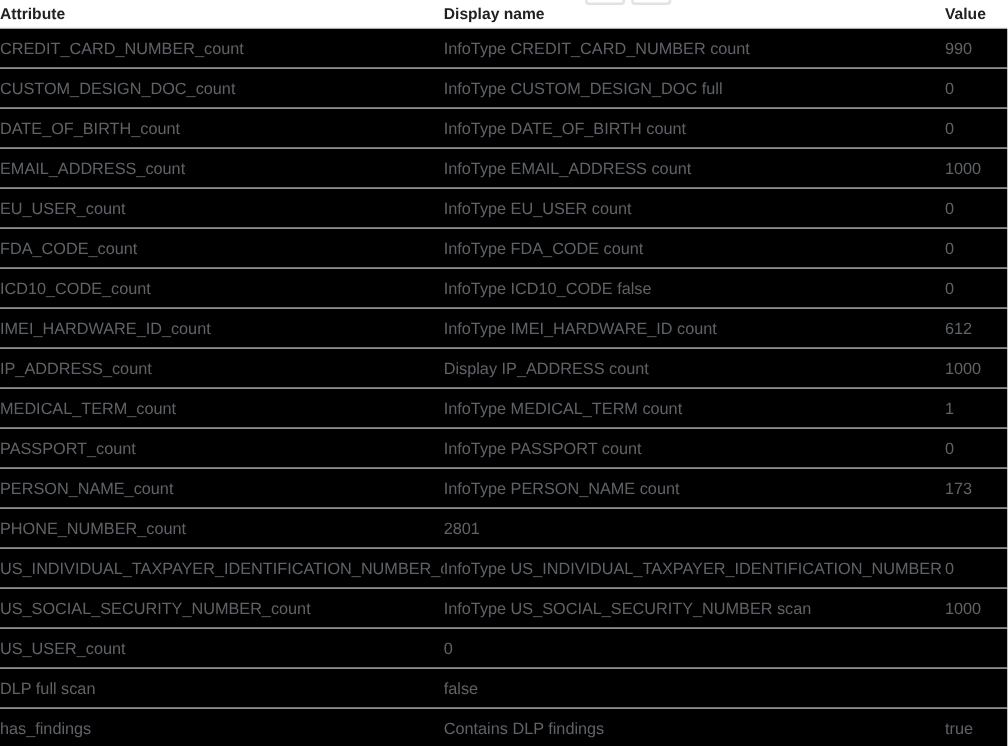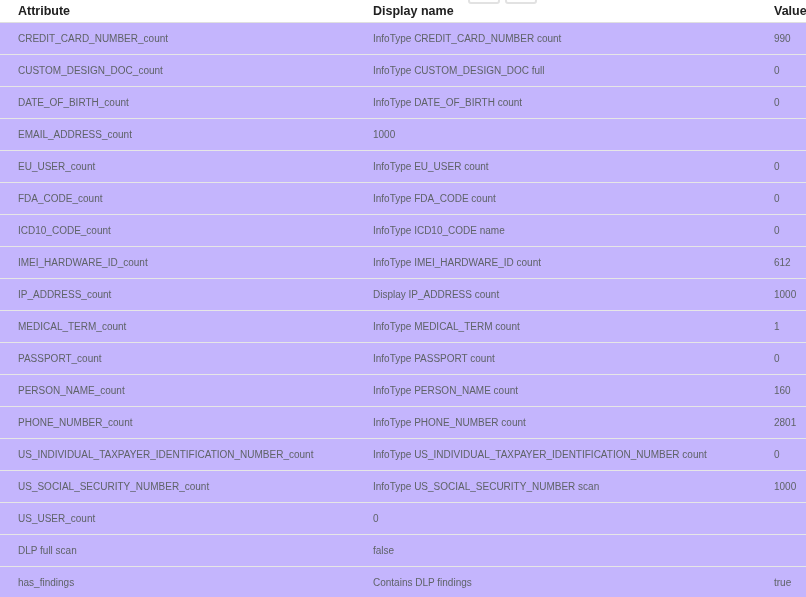--- a/index.html
+++ b/index.html
@@ -38,25 +38,25 @@
     height: 23px;
     border-bottom: 1px solid #e0e0e0;
     color: #212121;
     font-size: 12.5px;
     font-weight: bold;
   }
   .row {
     height: 32px;
     border-bottom: 1px solid #e6e6e6;
     color: #5f6368;
-    font-size: 10px;
-    background: #c4b5fd;
+    font-size: 13px;
+    background: #000000;
   }
   .cell {
-    padding-left: 18px;
+    padding-left: 0;
     padding-right: 6px;
     white-space: nowrap;
     overflow: hidden;
   }
 </style>
 </head>
 <body>
 
 <div class="screen">
 
@@ -84,38 +84,39 @@
       </div>
 
       <div class="grid-row row">
         <div class="cell">DATE_OF_BIRTH_count</div>
         <div class="cell">InfoType DATE_OF_BIRTH count</div>
         <div class="cell">0</div>
       </div>
 
       <div class="grid-row row">
         <div class="cell">EMAIL_ADDRESS_count</div>
+        <div class="cell">InfoType EMAIL_ADDRESS count</div>
         <div class="cell">1000</div>
       </div>
 
       <div class="grid-row row">
         <div class="cell">EU_USER_count</div>
         <div class="cell">InfoType EU_USER count</div>
         <div class="cell">0</div>
       </div>
 
       <div class="grid-row row">
         <div class="cell">FDA_CODE_count</div>
         <div class="cell">InfoType FDA_CODE count</div>
         <div class="cell">0</div>
       </div>
 
       <div class="grid-row row">
         <div class="cell">ICD10_CODE_count</div>
-        <div class="cell">InfoType ICD10_CODE name</div>
+        <div class="cell">InfoType ICD10_CODE false</div>
         <div class="cell">0</div>
       </div>
 
       <div class="grid-row row">
         <div class="cell">IMEI_HARDWARE_ID_count</div>
         <div class="cell">InfoType IMEI_HARDWARE_ID count</div>
         <div class="cell">612</div>
       </div>
 
       <div class="grid-row row">
@@ -132,26 +133,25 @@
 
       <div class="grid-row row">
         <div class="cell">PASSPORT_count</div>
         <div class="cell">InfoType PASSPORT count</div>
         <div class="cell">0</div>
       </div>
 
       <div class="grid-row row">
         <div class="cell">PERSON_NAME_count</div>
         <div class="cell">InfoType PERSON_NAME count</div>
-        <div class="cell">160</div>
+        <div class="cell">173</div>
       </div>
 
       <div class="grid-row row">
         <div class="cell">PHONE_NUMBER_count</div>
-        <div class="cell">InfoType PHONE_NUMBER count</div>
         <div class="cell">2801</div>
       </div>
 
       <div class="grid-row row">
         <div class="cell">US_INDIVIDUAL_TAXPAYER_IDENTIFICATION_NUMBER_count</div>
         <div class="cell">InfoType US_INDIVIDUAL_TAXPAYER_IDENTIFICATION_NUMBER count</div>
         <div class="cell">0</div>
       </div>
 
       <div class="grid-row row">

